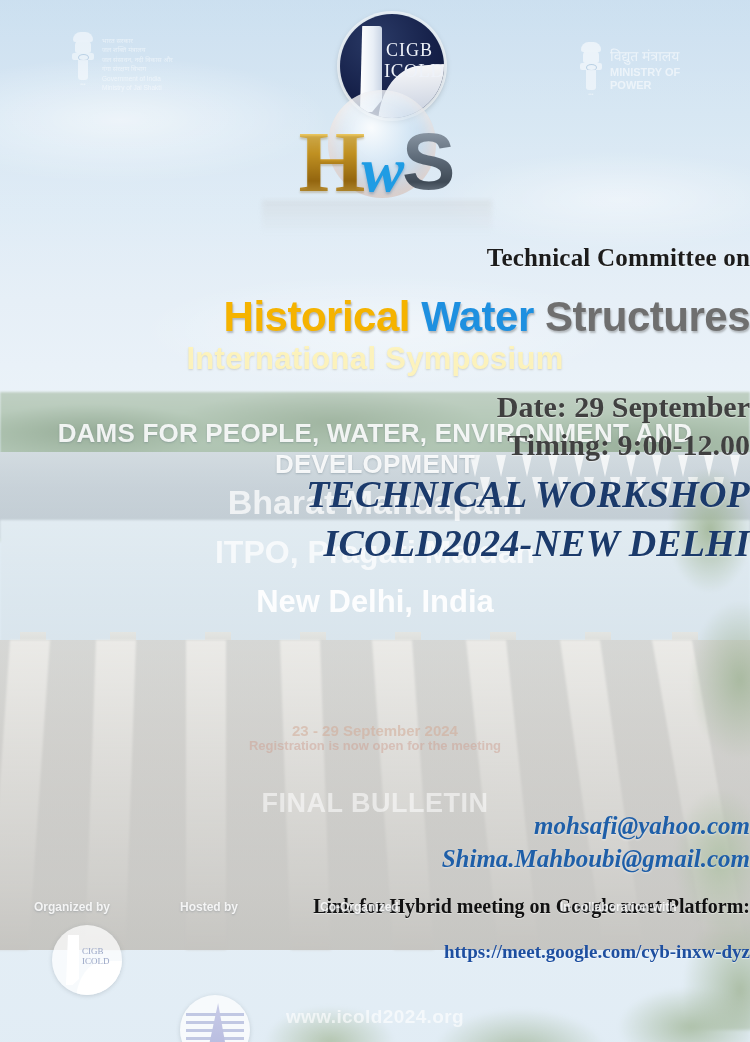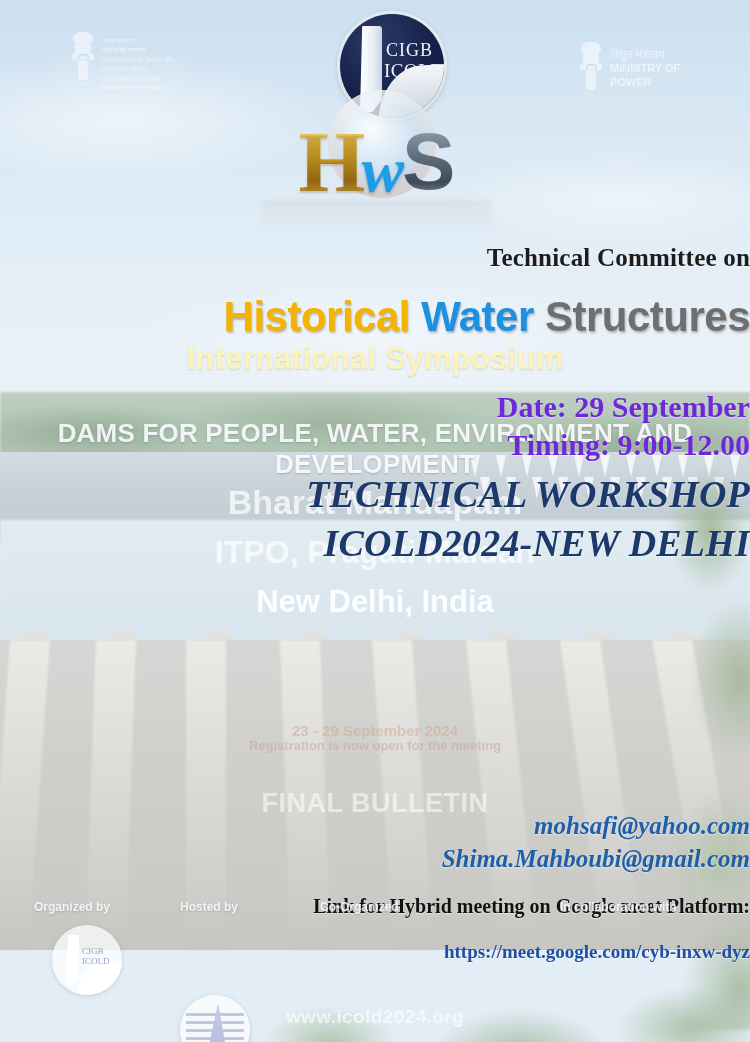--- a/index.html
+++ b/index.html
@@ -125,21 +125,21 @@
   .emblem-right { position: absolute; left: 578px; top: 40px; width: 160px; height: 62px; display: flex; gap: 6px; opacity: .60; }
   .ashoka { width: 26px; height: 60px; position: relative; flex: none; }
   .ashoka .cap { position: absolute; left: 3px; top: 2px; width: 20px; height: 10px; background: rgba(255,255,255,.95); border-radius: 10px 10px 3px 3px; }
   .ashoka .lions { position: absolute; left: 5px; top: 10px; width: 16px; height: 13px; background: rgba(255,255,255,.92); border-radius: 5px 5px 2px 2px; }
   .ashoka .abacus { position: absolute; left: 2px; top: 23px; width: 22px; height: 7px; background: rgba(255,255,255,.9); border-radius: 2px; }
   .ashoka .wheel { position: absolute; left: 8px; top: 24px; width: 9px; height: 5px; border: 1px solid rgba(160,190,215,.9); border-radius: 50%; }
   .ashoka .stem { position: absolute; left: 8px; top: 30px; width: 10px; height: 20px; background: rgba(255,255,255,.88); border-radius: 0 0 3px 3px; }
   .ashoka .motto { position: absolute; left: 0px; top: 50px; width: 26px; height: 9px; font-size: 5px; color: rgba(255,255,255,.8); text-align: center; line-height: 9px; }
   .emblem-text { font-size: 6.5px; line-height: 1.45; color: rgba(255,255,255,.92); padding-top: 6px; text-align: left; }
   .mop-text { font-size: 11px; line-height: 1.25; color: rgba(255,255,255,.95); font-weight: bold; padding-top: 8px; }
-  .mop-text .hi { font-size: 11px; font-weight: normal; display: block; }
+  .mop-text .hi { font-size: 14px; font-weight: normal; display: block; }
 
   
   .icold-logo {
     position: absolute; left: 340px; top: 14px; width: 104px; height: 104px;
     border-radius: 50%;
     background: radial-gradient(circle at 35% 25%, #2a3a66 0%, #16214a 55%, #0d1535 100%);
     box-shadow: 0 0 0 3px rgba(255,255,255,.55), 0 2px 7px rgba(0,0,0,.35);
     overflow: hidden;
   }
   .icold-logo .dam {
@@ -204,21 +204,21 @@
     top: 293px; font-size: 42px; font-weight: bold; letter-spacing: -0.5px;
     font-family: "Liberation Sans", sans-serif;
   }
   .maintitle span { text-shadow: 1px 2px 2px rgba(90,90,90,.38); }
   .w-hist { color: #F5B300; }
   .w-water { color: #1E90E0; }
   .w-struct { color: #6F6F6F; }
 
   .datetime {
     top: 388px; font-family: "Liberation Serif", serif; font-weight: bold;
-    font-size: 30px; color: #6d28d9; line-height: 1.28;
+    font-size: 30px; color: #404040; line-height: 1.28;
     text-shadow: 0 1px 1px rgba(255,255,255,.5);
   }
 
   .workshop {
     top: 470px; font-family: "Liberation Serif", serif; font-weight: bold; font-style: italic;
     font-size: 38px; color: #1B3A6B; line-height: 1.30; letter-spacing: .2px;
     text-shadow: 0 1px 2px rgba(255,255,255,.45);
   }
 
   .question {

